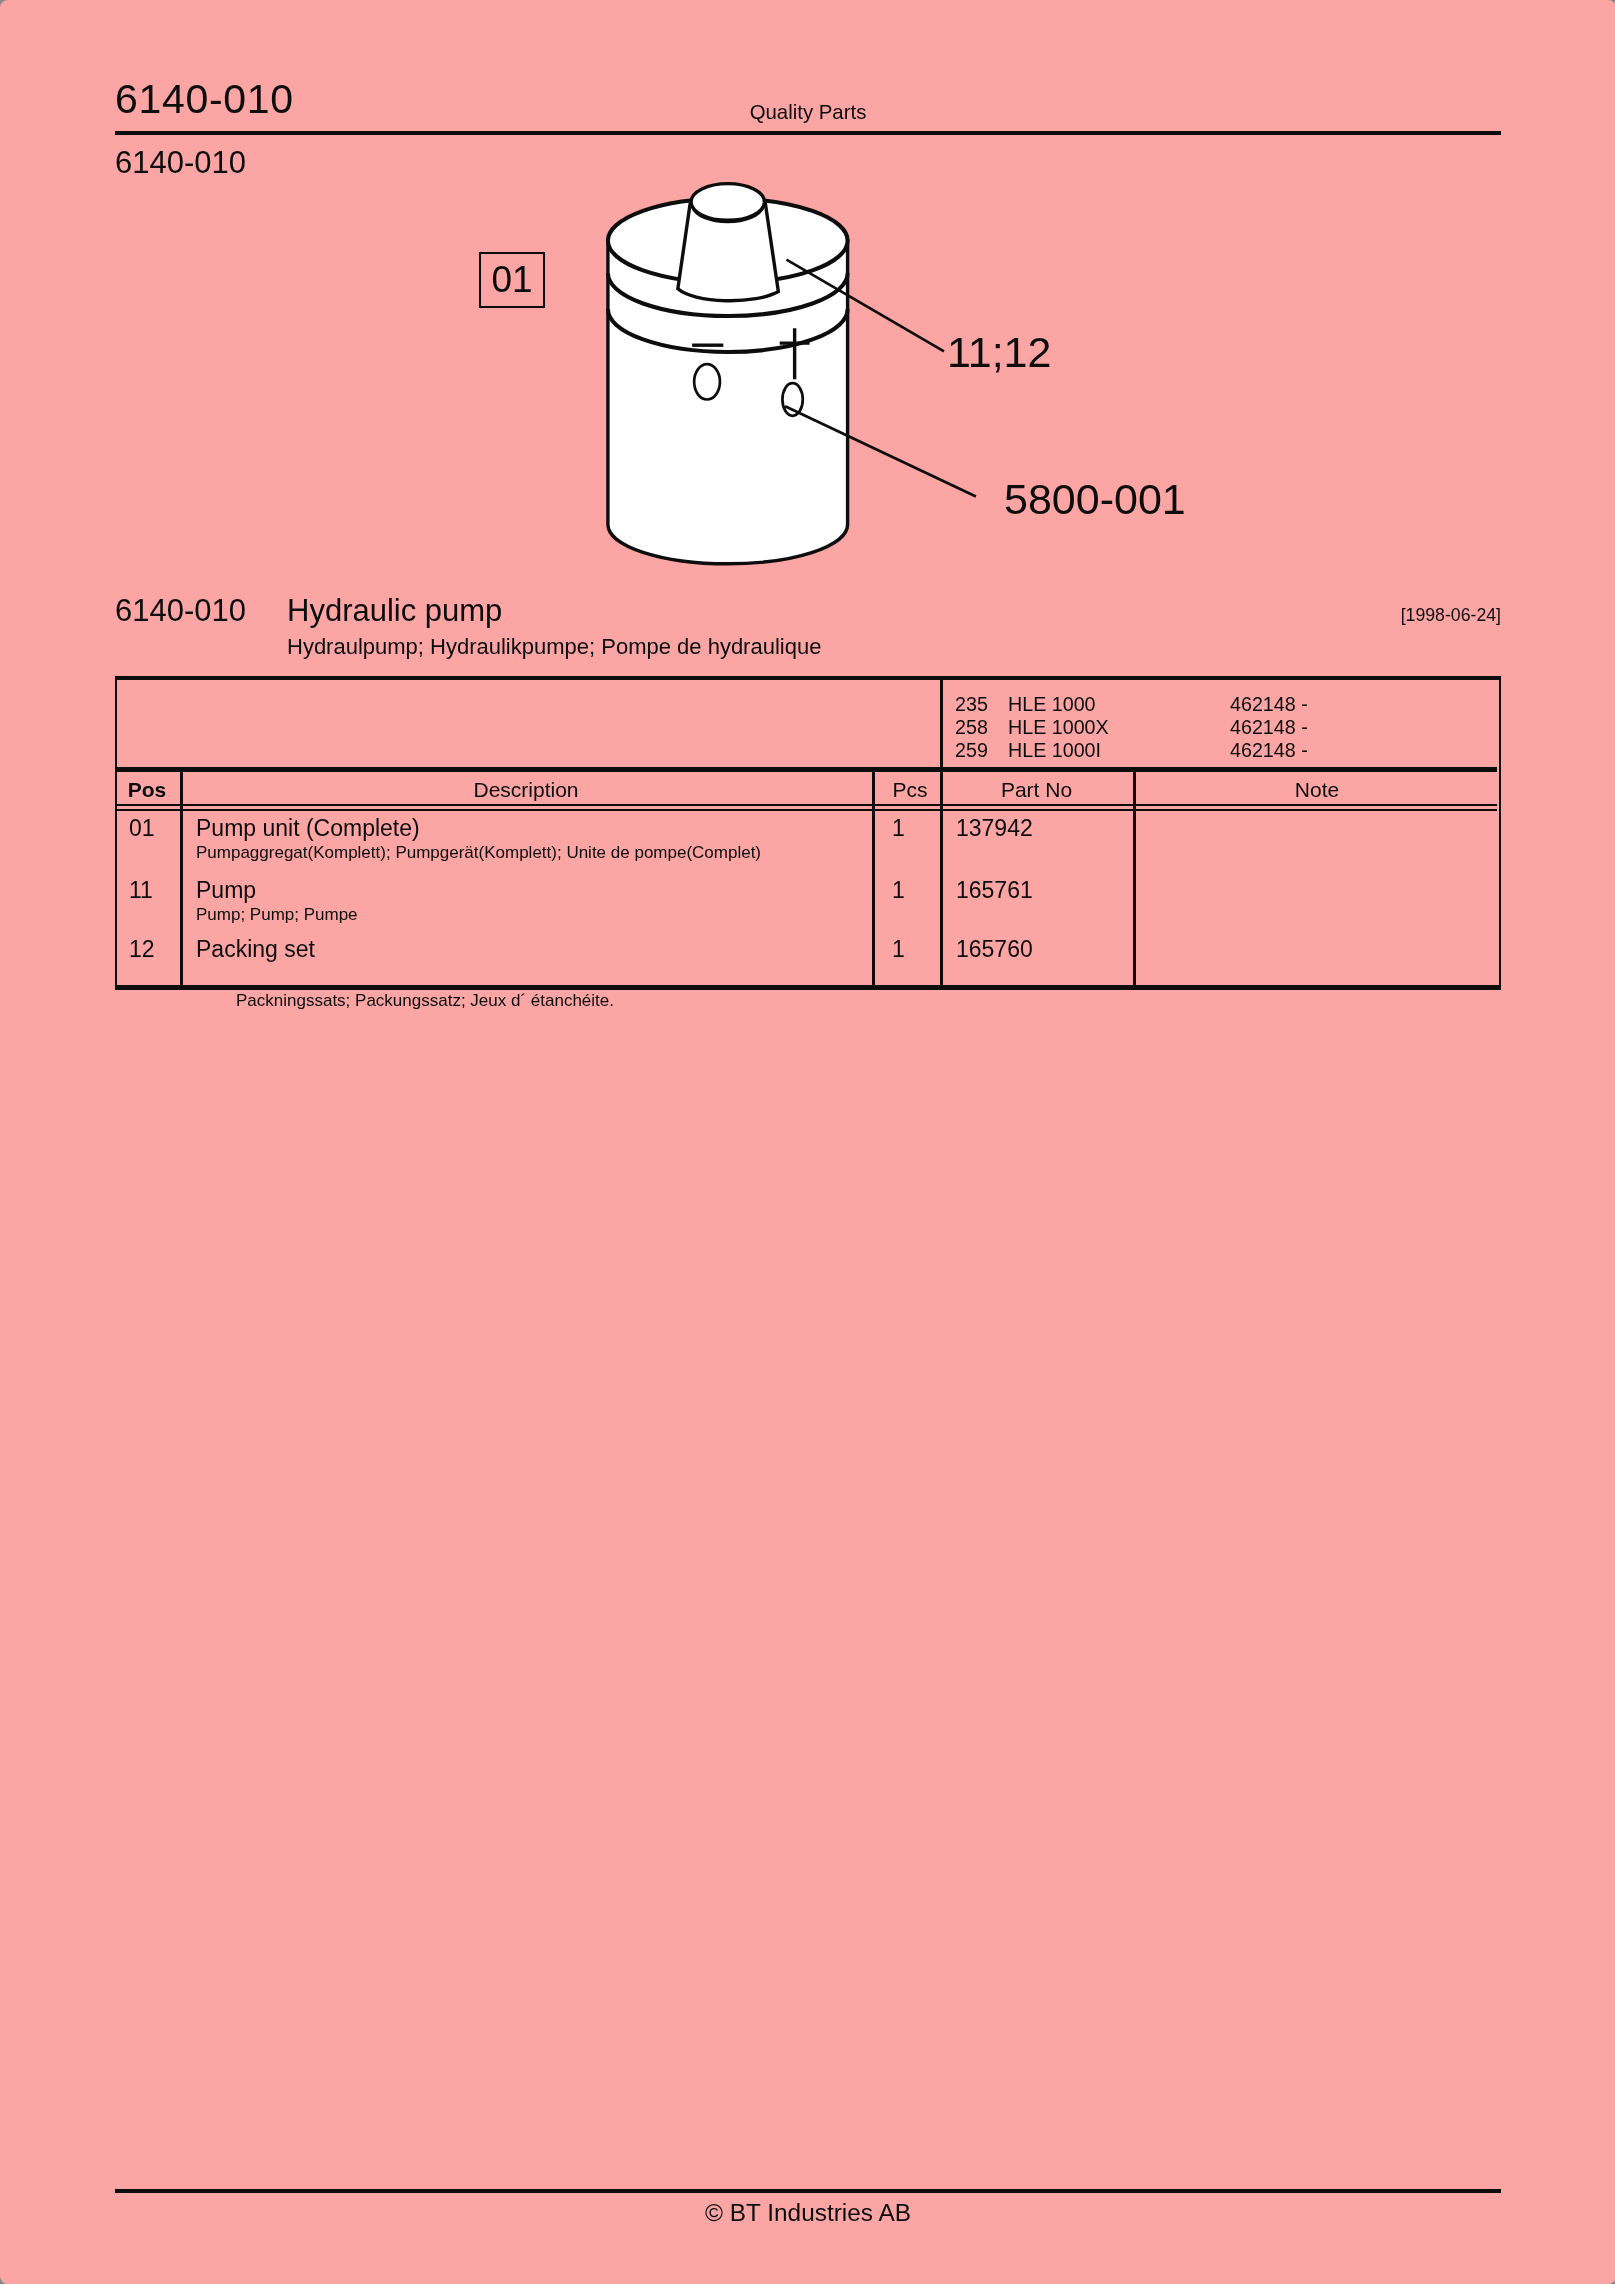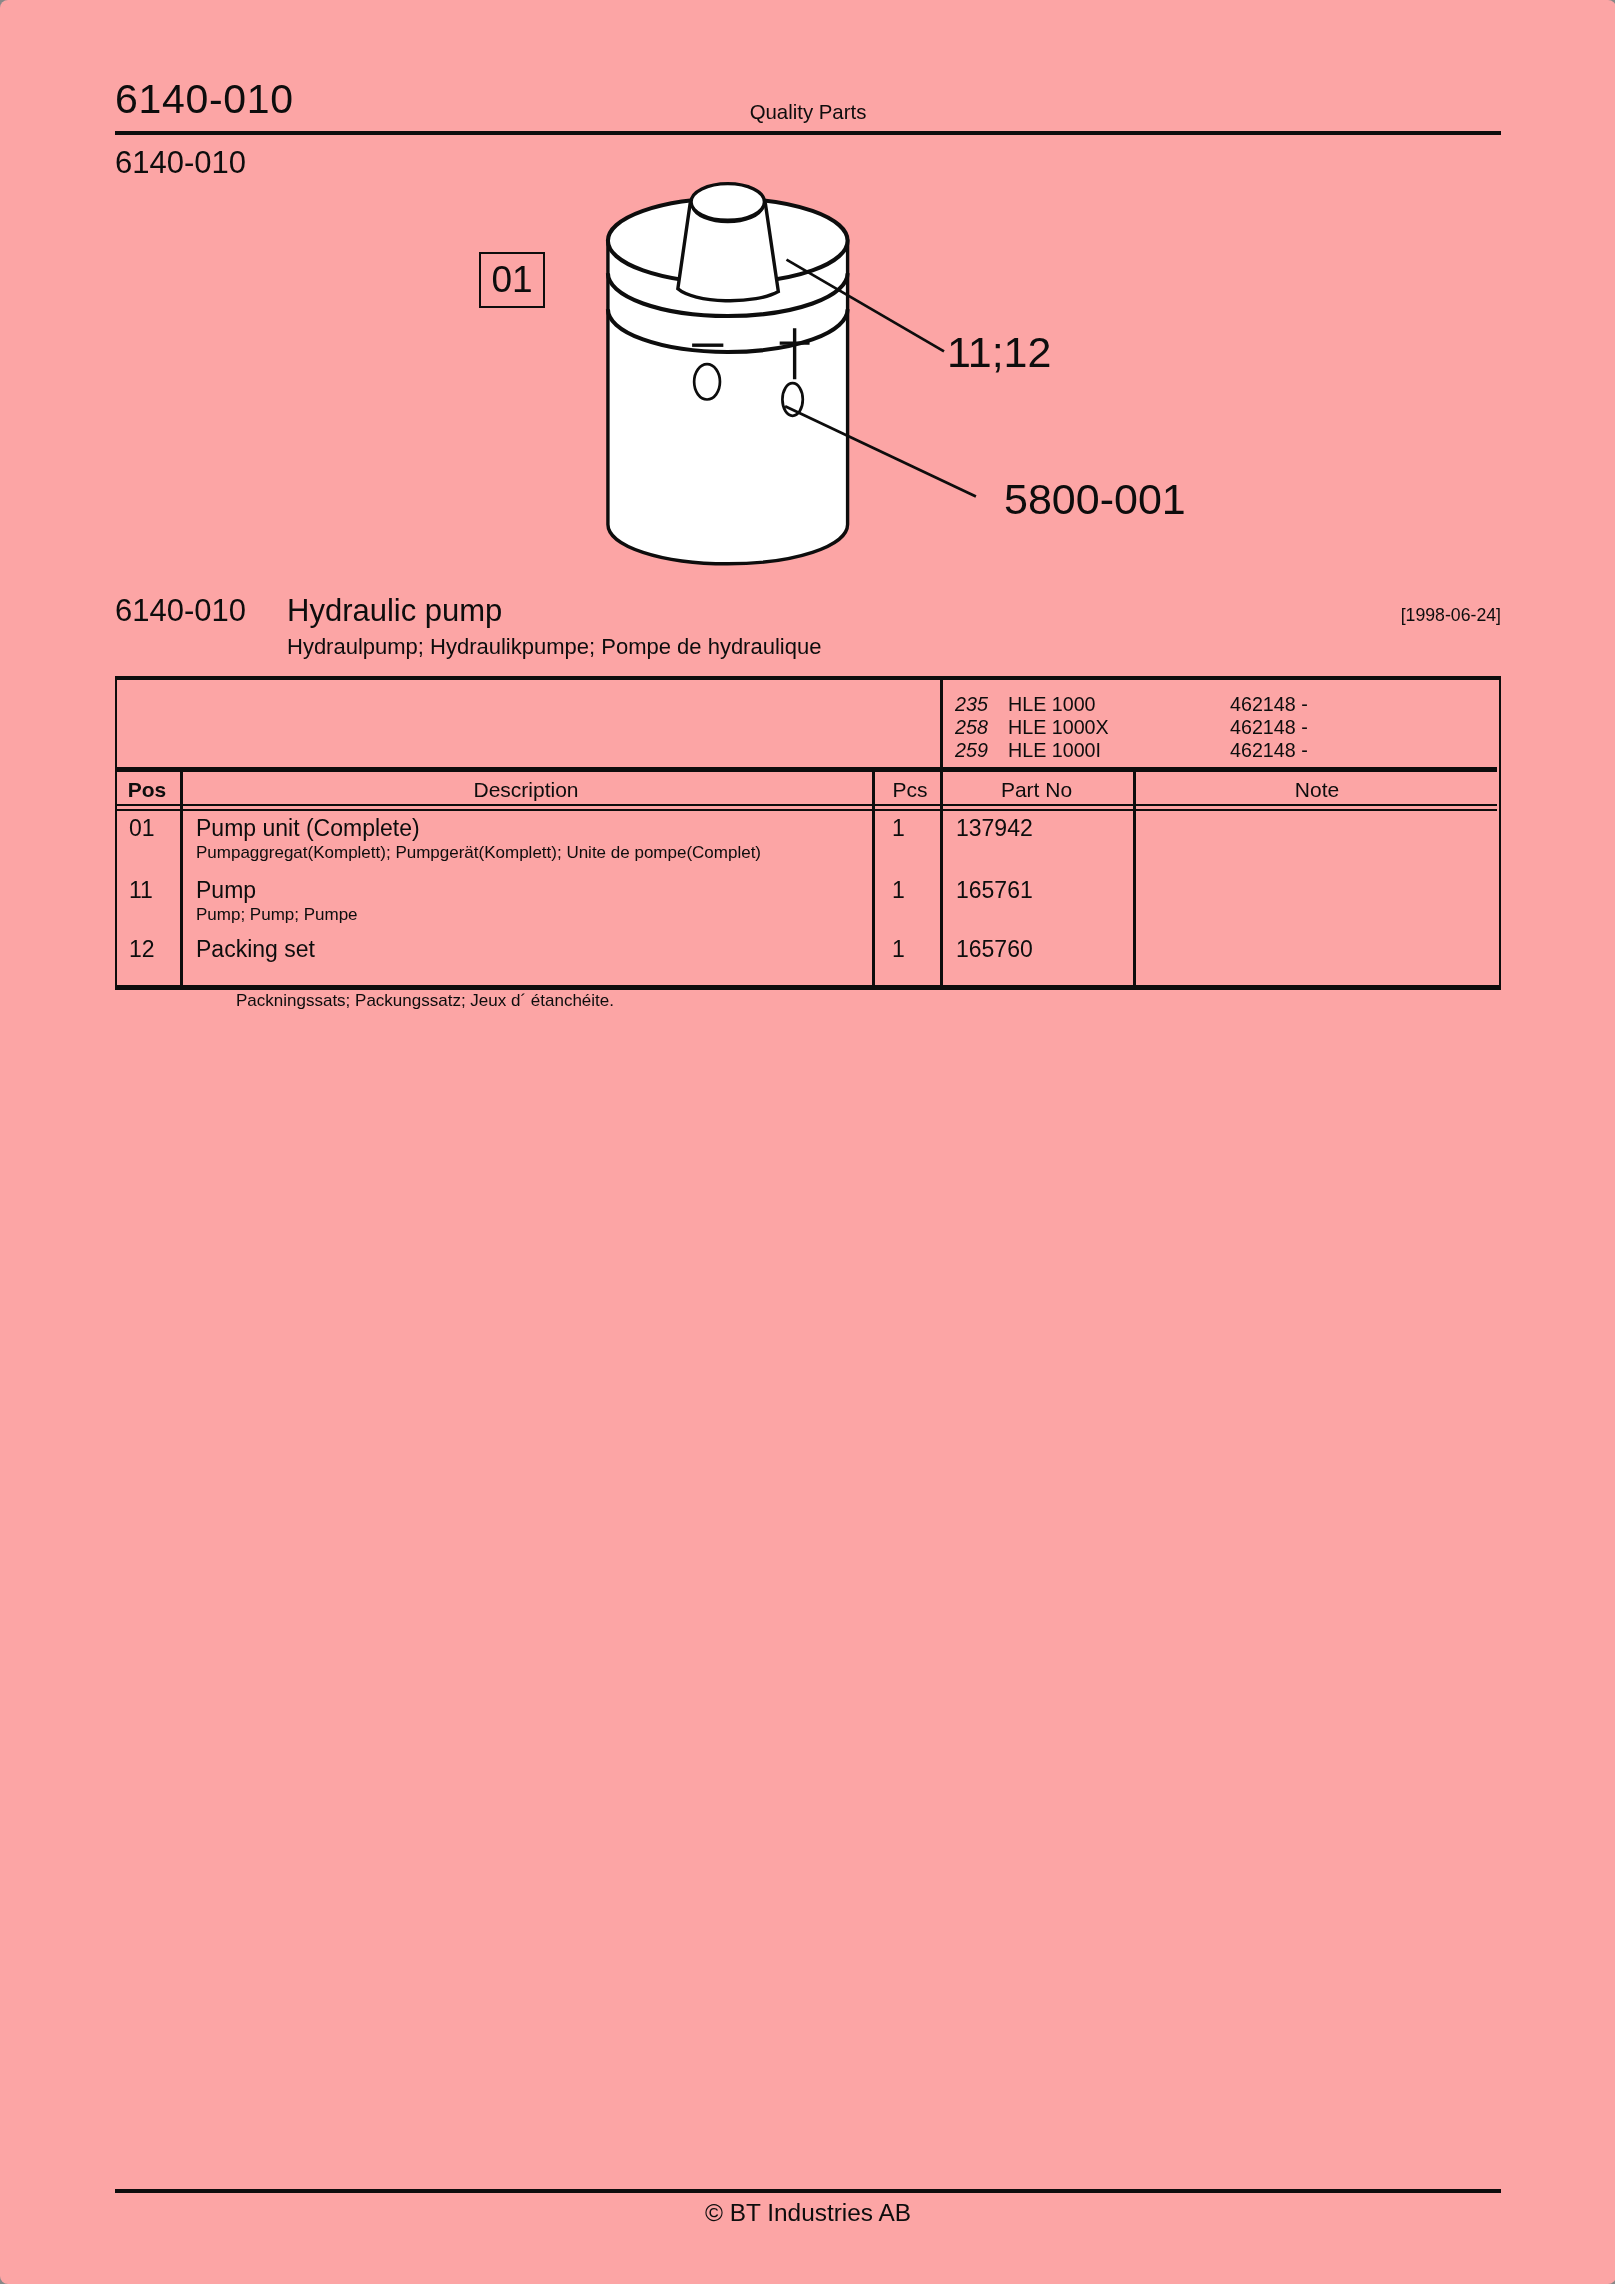--- a/index.html
+++ b/index.html
@@ -47,21 +47,21 @@
   .mid-thick{left:117px;top:767px;width:1380px;height:4.8px;}
   .dbl-a{left:117px;top:804px;width:1380px;height:2px;}
   .dbl-b{left:117px;top:809px;width:1380px;height:2px;}
   .v-model{left:940px;top:680px;width:2.7px;height:87px;}
   .v-col{top:772px;width:2.7px;height:213px;}
   .v1{left:180px;} .v2{left:872px;} .v3{left:940px;} .v4{left:1133px;}
 
   
   .mdl{font-size:19.7px;}
   .m-r0{top:695px;} .m-r1{top:718px;} .m-r2{top:741px;}
-  .m-code{left:955px;font-style:italic;} .m-name{left:1008px;} .m-ser{left:1230px;}
+  .m-code{left:955px;} .m-name{left:1008px;} .m-ser{left:1230px;}
 
   
   .colh{top:779px;font-size:21px;text-align:center;}
   .ch0{left:115px;width:64px;font-weight:bold;}
   .ch1{left:180px;width:692px;}
   .ch2{left:872px;width:76px;}
   .ch3{left:940px;width:193px;}
   .ch4{left:1133px;width:368px;}
 
   

